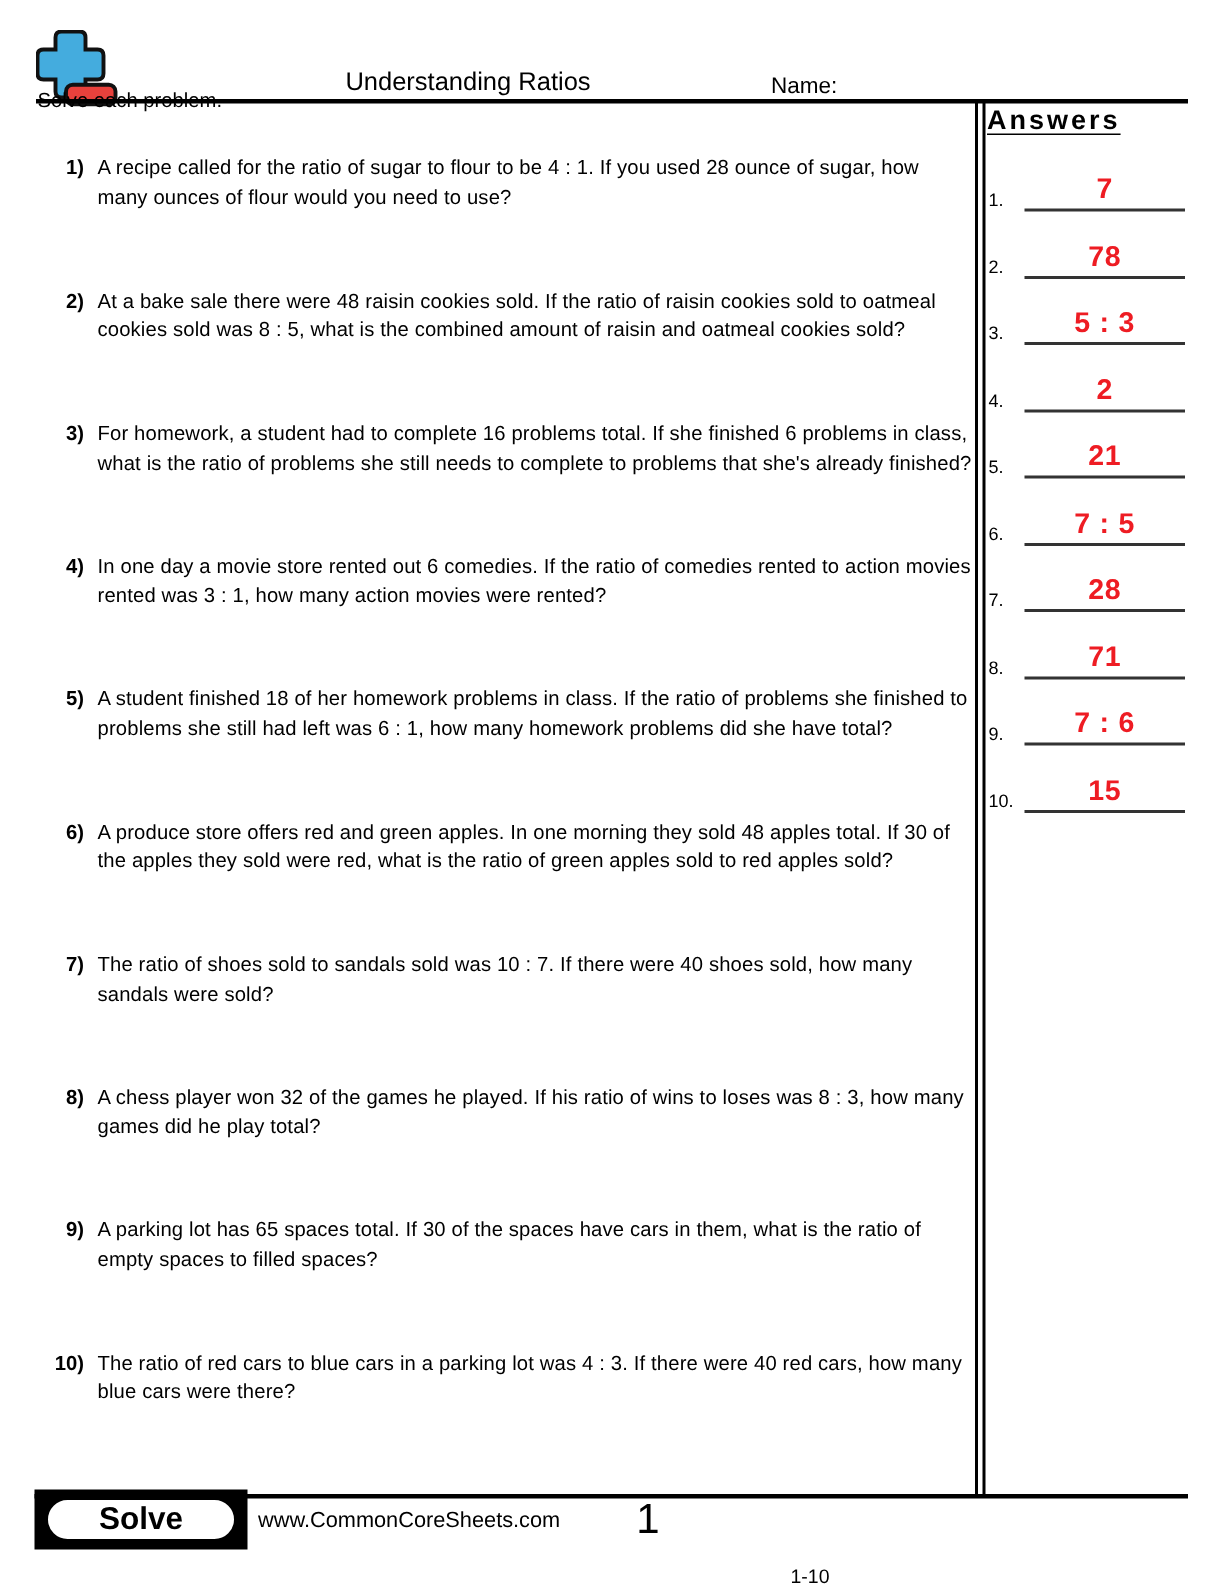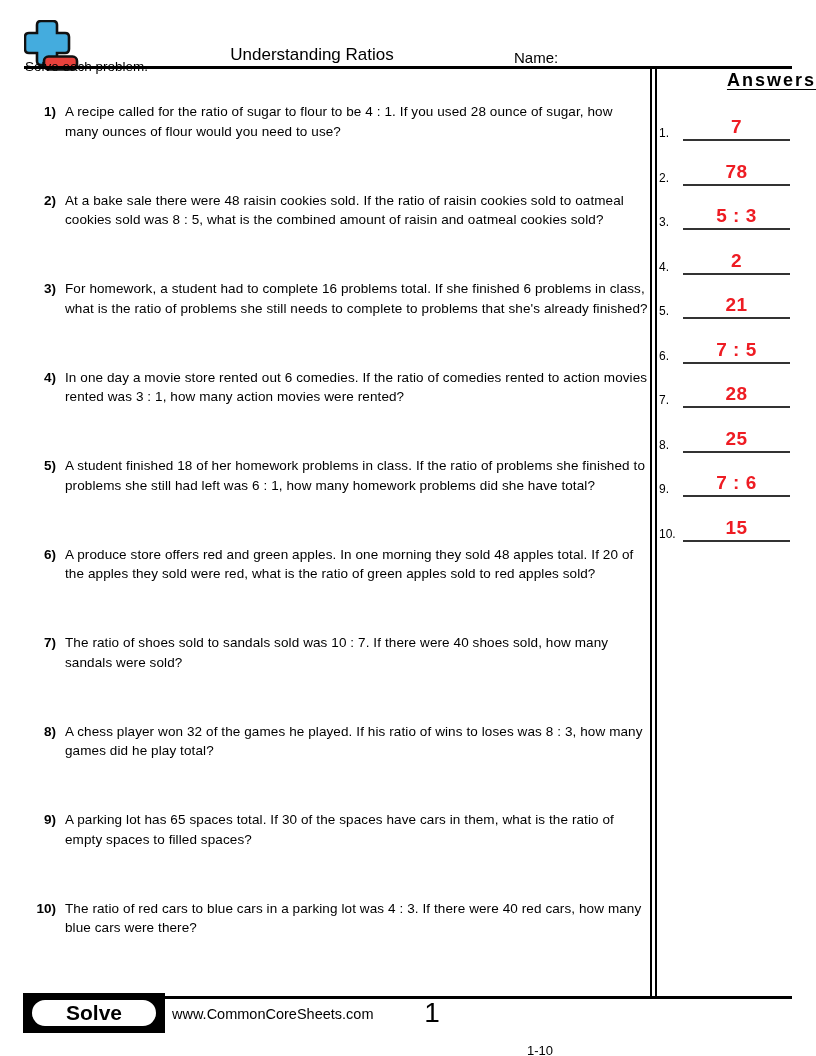--- a/index.html
+++ b/index.html
@@ -24,21 +24,21 @@
   
   .problems { position:absolute; top:102px; left:25px; width:624px; }
   .problem { display:flex; height:88.5px; overflow:hidden; }
   .problem-num { flex:none; width:31px; text-align:right; margin-right:9px;
                  font-weight:700; font-size:13.5px; line-height:19.6px; }
   .problem-text { font-size:13.5px; line-height:19.6px; width:584px; letter-spacing:0.1px; }
 
   
   .divider { position:absolute; top:66px; left:650px; height:930px; width:7px;
              border-left:2px solid #000; border-right:2px solid #000; }
-  .answers-title { position:absolute; top:70px; left:658px; width:158px; text-align:right;
+  .answers-title { position:absolute; top:70px; left:658px; width:158px; text-align:left;
                    font-size:18px; font-weight:700; letter-spacing:2px;
                    text-decoration:underline; text-underline-offset:3px; }
   .answer-rows { position:absolute; top:96.5px; left:656px; width:160px; }
   .answer-row { position:relative; height:44.5px; }
   .answer-num { position:absolute; left:3px; bottom:1px; font-size:12px; }
   .answer-line { position:absolute; left:27px; right:26px; bottom:0; border-bottom:2px solid #333; }
   .answer-value { position:absolute; left:27px; right:26px; bottom:3px; text-align:center;
                   font-size:19px; font-weight:700; color:#ee1c23; letter-spacing:0.5px; }
 
   
@@ -92,21 +92,21 @@
     <div class="problem">
       <div class="problem-num">4)</div>
       <div class="problem-text">In one day a movie store rented out 6 comedies. If the ratio of comedies rented to action movies rented was 3 : 1, how many action movies were rented?</div>
     </div>
     <div class="problem">
       <div class="problem-num">5)</div>
       <div class="problem-text">A student finished 18 of her homework problems in class. If the ratio of problems she finished to problems she still had left was 6 : 1, how many homework problems did she have total?</div>
     </div>
     <div class="problem">
       <div class="problem-num">6)</div>
-      <div class="problem-text">A produce store offers red and green apples. In one morning they sold 48 apples total. If 20 of the apples they sold were red, what is the ratio of green apples sold to red apples sold?</div>
+      <div class="problem-text">A produce store offers red and green apples. In one morning they sold 48 apples total. If 30 of the apples they sold were red, what is the ratio of green apples sold to red apples sold?</div>
     </div>
     <div class="problem">
       <div class="problem-num">7)</div>
       <div class="problem-text">The ratio of shoes sold to sandals sold was 10 : 7. If there were 40 shoes sold, how many sandals were sold?</div>
     </div>
     <div class="problem">
       <div class="problem-num">8)</div>
       <div class="problem-text">A chess player won 32 of the games he played. If his ratio of wins to loses was 8 : 3, how many games did he play total?</div>
     </div>
     <div class="problem">
@@ -153,21 +153,21 @@
       <span class="answer-value">7 : 5</span>
       <span class="answer-line"></span>
     </div>
     <div class="answer-row">
       <span class="answer-num">7.</span>
       <span class="answer-value">28</span>
       <span class="answer-line"></span>
     </div>
     <div class="answer-row">
       <span class="answer-num">8.</span>
-      <span class="answer-value">25</span>
+      <span class="answer-value">71</span>
       <span class="answer-line"></span>
     </div>
     <div class="answer-row">
       <span class="answer-num">9.</span>
       <span class="answer-value">7 : 6</span>
       <span class="answer-line"></span>
     </div>
     <div class="answer-row">
       <span class="answer-num">10.</span>
       <span class="answer-value">15</span>

